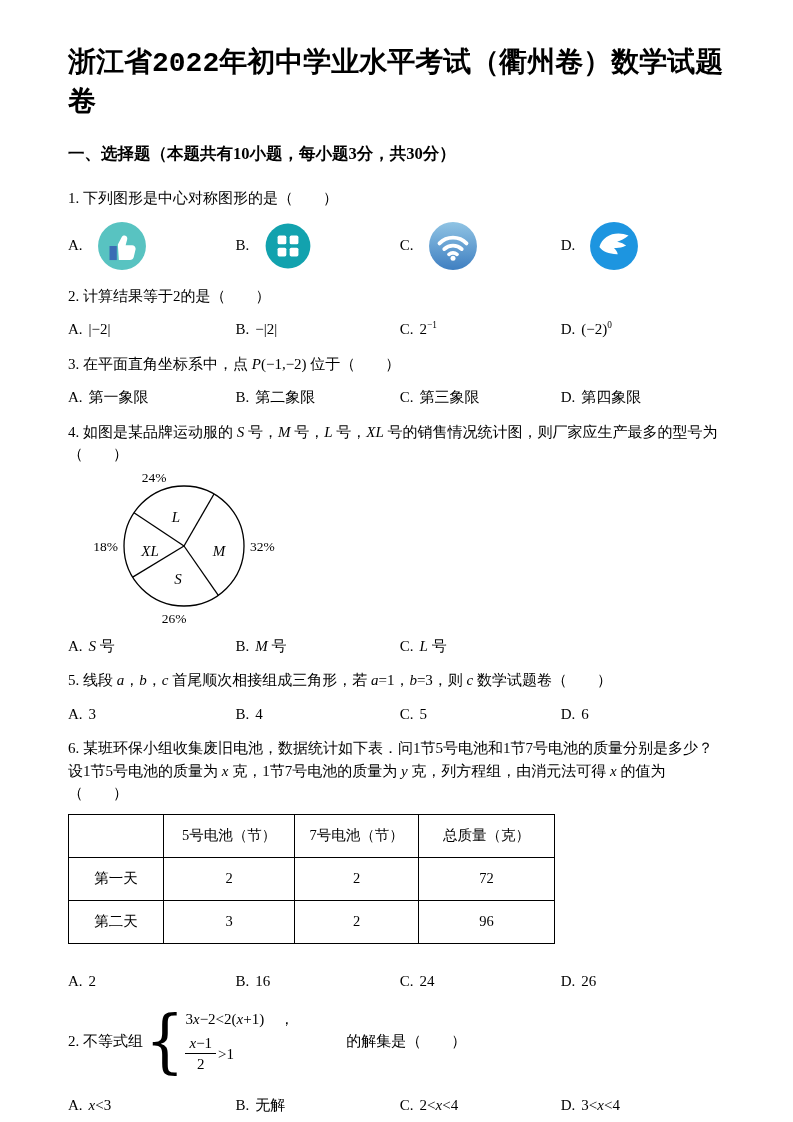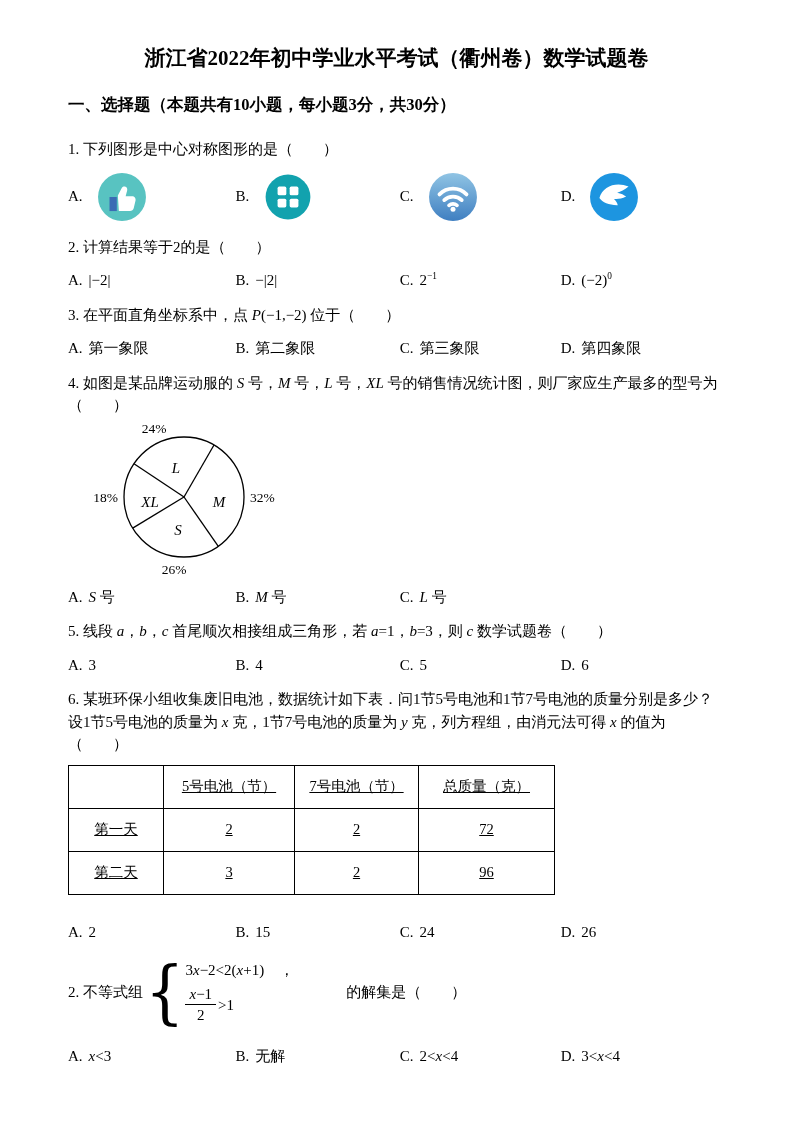--- a/index.html
+++ b/index.html
@@ -3,21 +3,21 @@
 <meta charset="utf-8">
 <style>
   html,body{margin:0;padding:0;}
   body{
     width:793px;height:1122px;overflow:hidden;background:#ffffff;color:#000;
     font-family:"Liberation Serif","DejaVu Serif",serif;
     font-size:15px;line-height:1.5;
   }
   .page{padding:44px 68px 0 68px;}
   .title{
-    text-align:center;font-size:21px;font-weight:bold;margin:0 0 20px 0;line-height:1.4;
+    text-align:left;font-size:28px;font-weight:bold;margin:0 0 20px 0;line-height:1.4;font-family:Liberation Mono, monospace;
   }
   .section-head{font-size:16.5px;font-weight:bold;margin:0 0 20px 0;}
   .stem{margin:12px 0 0 0;}
   .opts{
     display:grid;grid-template-columns:25.5% 25% 24.5% 25%;
     margin:11px 0 0 0;align-items:center;
   }
   .opt{white-space:nowrap;}
   .opt .lab{margin-right:6px;}
   .mi{font-style:italic;}
@@ -26,21 +26,21 @@
   .icon-row{margin:9px 0 4px 0;}
   .icon-opt{display:flex;align-items:center;gap:8px;height:54px;}
   .badge{width:50px;height:50px;display:block;}
   
   .pie-wrap{margin:4px 0 0 10px;width:212px;}
   .pie-wrap svg{display:block;}
   .pie-label{font-size:15px;font-style:italic;}
   .pie-pct{font-size:13.5px;}
   
   table.battery{
-    border-collapse:collapse;margin:9px 0 0 0;text-decoration:underline;
+    border-collapse:collapse;margin:9px 0 0 0;
   }
   table.battery td{
     border:1.6px solid #000;text-align:center;height:42px;
     font-size:14.5px;padding:0 6px;
   }
   td.c0{width:82px;} td.c1{width:118px;} td.c2{width:111px;} td.c3{width:123px;}
   .opts-gap{margin-top:26px;}
   
   .q7-line{display:flex;align-items:center;margin:16px 0 0 0;}
   .brace{
@@ -185,21 +185,21 @@
         <tr>
           <td class="c0">第二天</td>
           <td class="c1">3</td>
           <td class="c2">2</td>
           <td class="c3">96</td>
         </tr>
       </tbody>
     </table>
     <div class="opts opts-gap">
       <div class="opt"><span class="lab">A.</span><span class="val">2</span></div>
-      <div class="opt"><span class="lab">B.</span><span class="val">15</span></div>
+      <div class="opt"><span class="lab">B.</span><span class="val">16</span></div>
       <div class="opt"><span class="lab">C.</span><span class="val">24</span></div>
       <div class="opt"><span class="lab">D.</span><span class="val">26</span></div>
     </div>
   </div>
 
   <div>
     <div class="q7-line">
       <span>2. 不等式组</span>
       <span class="brace">{</span>
       <span class="sys">

